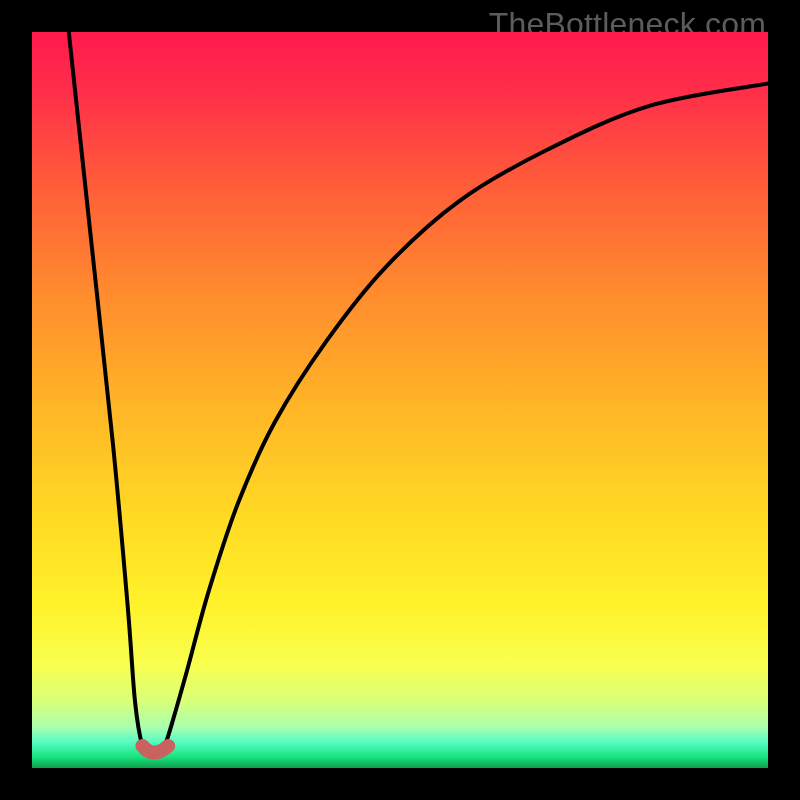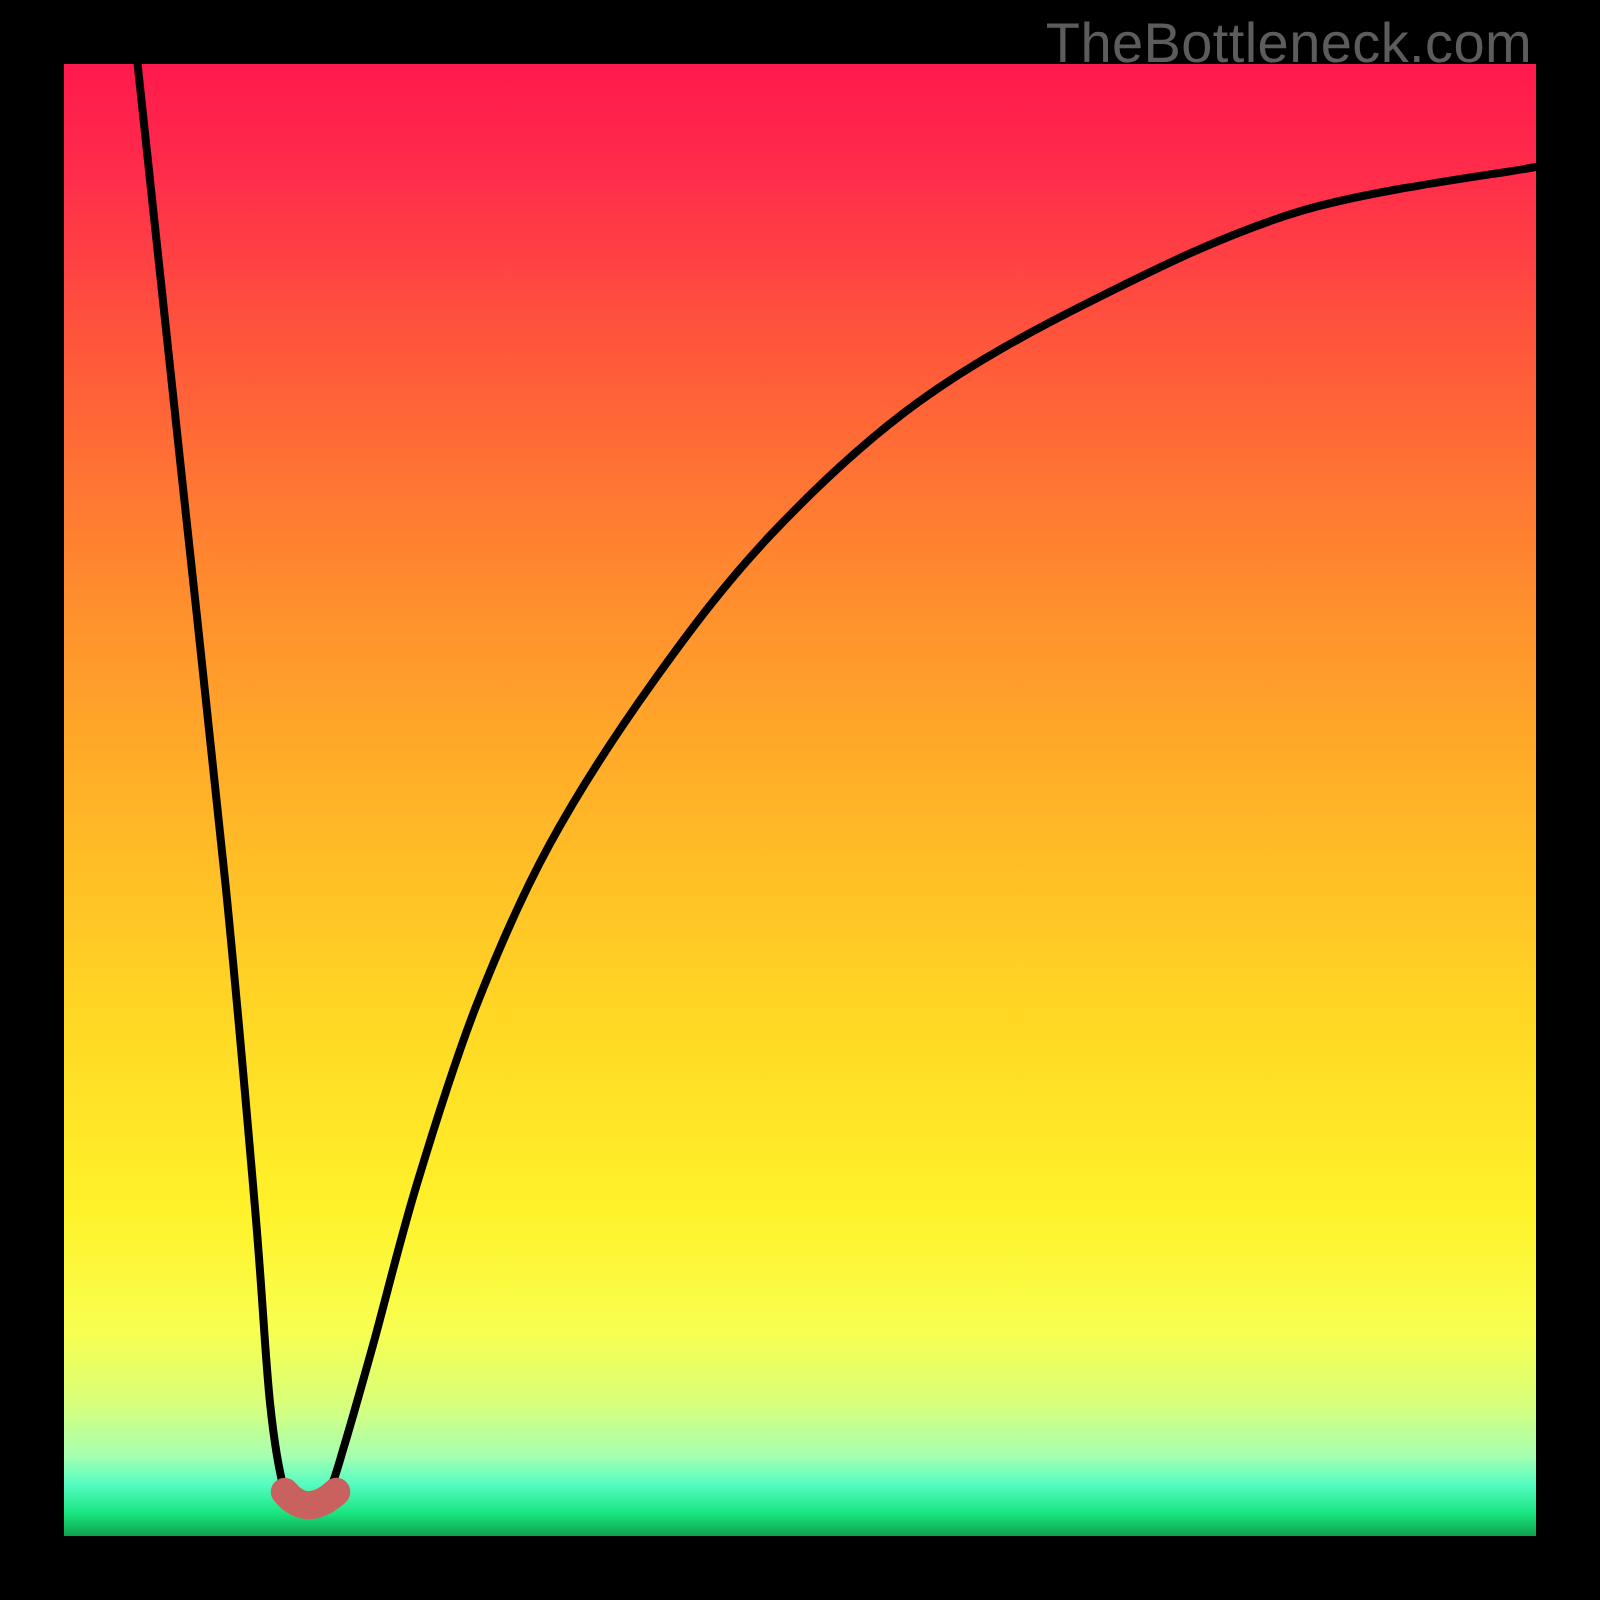--- a/index.html
+++ b/index.html
@@ -24,21 +24,21 @@
     left: 0;
     top: 0;
     width: 736px;
     height: 736px;
   }
   .watermark {
     position: absolute;
     top: 6px;
     right: 34px;
     color: #5c5c5c;
-    font-size: 28px;
+    font-size: 32px;
     font-weight: 500;
     letter-spacing: 0.2px;
     font-family: Arial, Helvetica, sans-serif;
   }
 </style>
 </head>
 <body>
 
 <div class="watermark">TheBottleneck.com</div>
 

